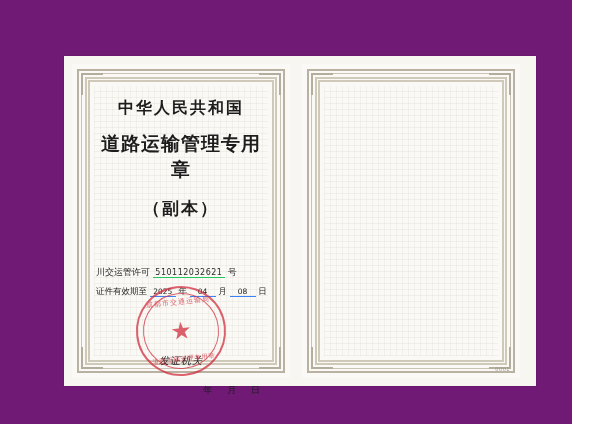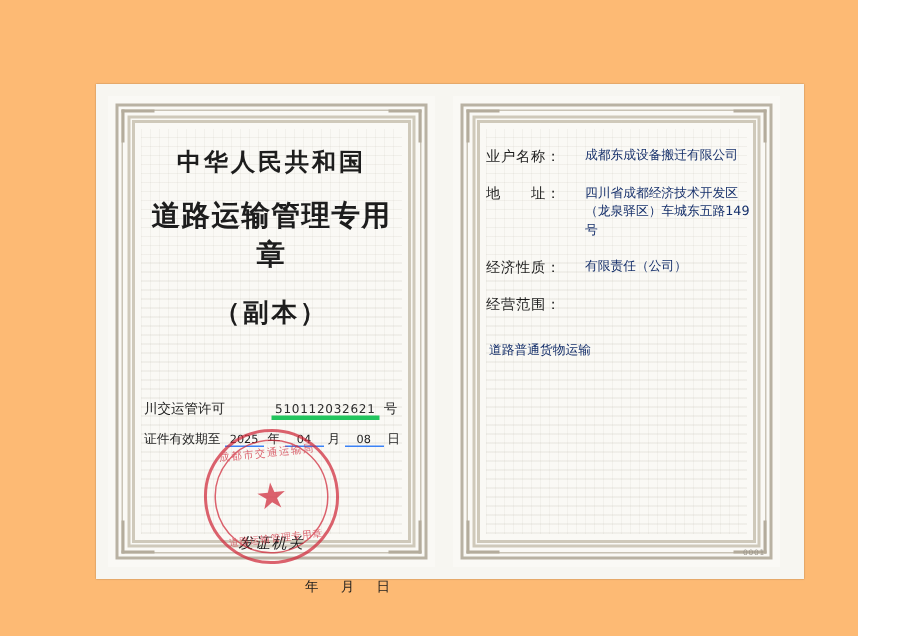--- a/index.html
+++ b/index.html
@@ -5,21 +5,21 @@
   html,body{margin:0;padding:0;}
   body{
     width:600px;height:424px;
     background:#ffffff;
     font-family:"DejaVu Sans","Liberation Sans",sans-serif;
     overflow:hidden;
   }
   .page{
     position:relative;
     width:572px;height:424px;
-    background:#fdba74;
+    background:#701a75;
   }
   
   .sheet{
     position:absolute;
     left:64px;top:56px;
     width:472px;height:330px;
     background:#f7f6f1;
     box-shadow:0 0 1px rgba(0,0,0,.35);
   }
   
@@ -99,26 +99,25 @@
   .permit-row{
     margin-top:46px;
     font-size:9px;
     text-align:left;
     white-space:nowrap;
     color:#1d1d1d;
   }
   .permit-row .no{
     display:inline-block;
     min-width:72px;
-    border-bottom:3px solid #22c55e;
+    border-bottom:1px solid #22c55e;
     text-align:center;
     font-size:8px;
     letter-spacing:.5px;
     color:#2b2b2b;
-    margin-left:28px;
   }
   .valid-row{
     margin-top:7px;
     font-size:8.5px;
     text-align:left;
     white-space:nowrap;
   }
   .valid-row .v{
     display:inline-block;
     border-bottom:1px solid #3b82f6;
@@ -256,42 +255,18 @@
       <div class="border-outer"></div>
       <div class="border-mid"></div>
       <div class="border-inner"></div>
       <div class="border-pattern"></div>
       <div class="corner tl"></div>
       <div class="corner tr"></div>
       <div class="corner bl"></div>
       <div class="corner br"></div>
       <div class="guilloche"></div>
 
-      <div class="content">
-
-        <div class="field">
-          <div class="lbl">业户名称：</div>
-          <div class="val">成都东成设备搬迁有限公司</div>
-        </div>
-
-        <div class="field">
-          <div class="lbl">地　　址：</div>
-          <div class="val">四川省成都经济技术开发区（龙泉驿区）车城东五路149号</div>
-        </div>
-
-        <div class="field">
-          <div class="lbl">经济性质：</div>
-          <div class="val">有限责任（公司）</div>
-        </div>
-
-        <div class="field scope">
-          <div class="lbl">经营范围：</div>
-          <div class="val"></div>
-        </div>
-
-        <div class="scope-body">道路普通货物运输</div>
-      </div>
 
       <div class="footer-code">0001</div>
     </div>
 
   </div>
 </div>
 
 </body></html>

